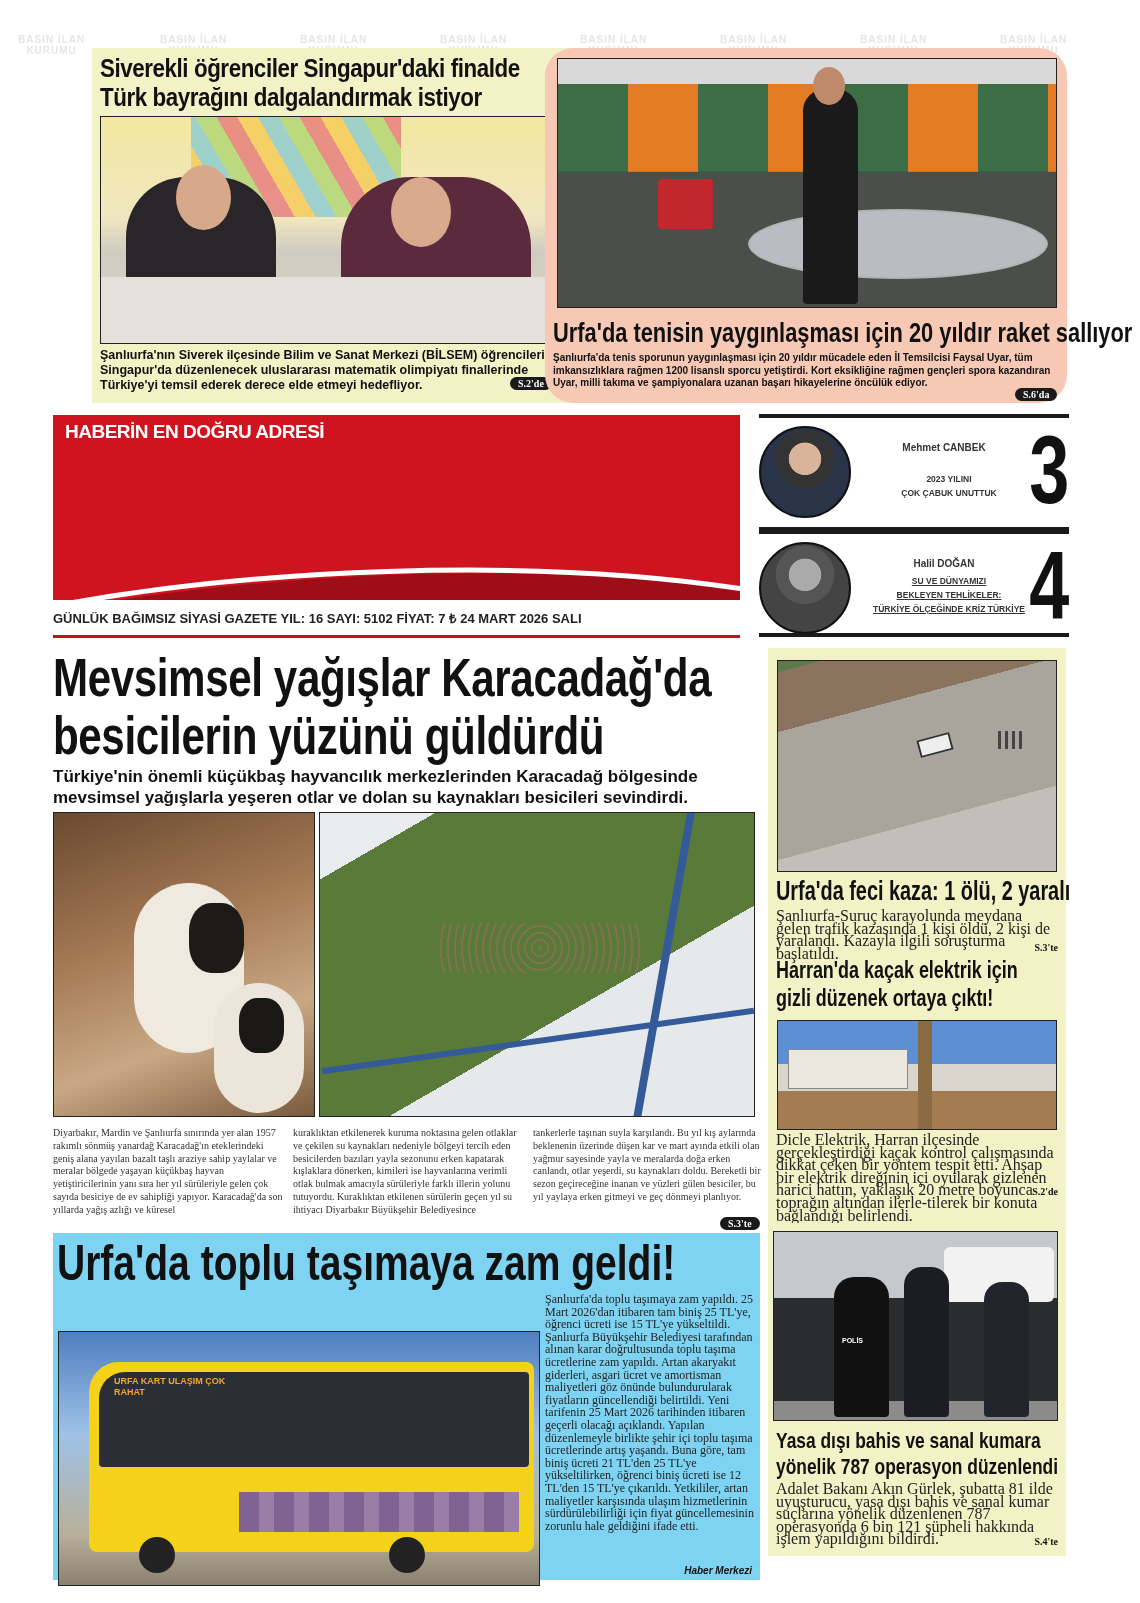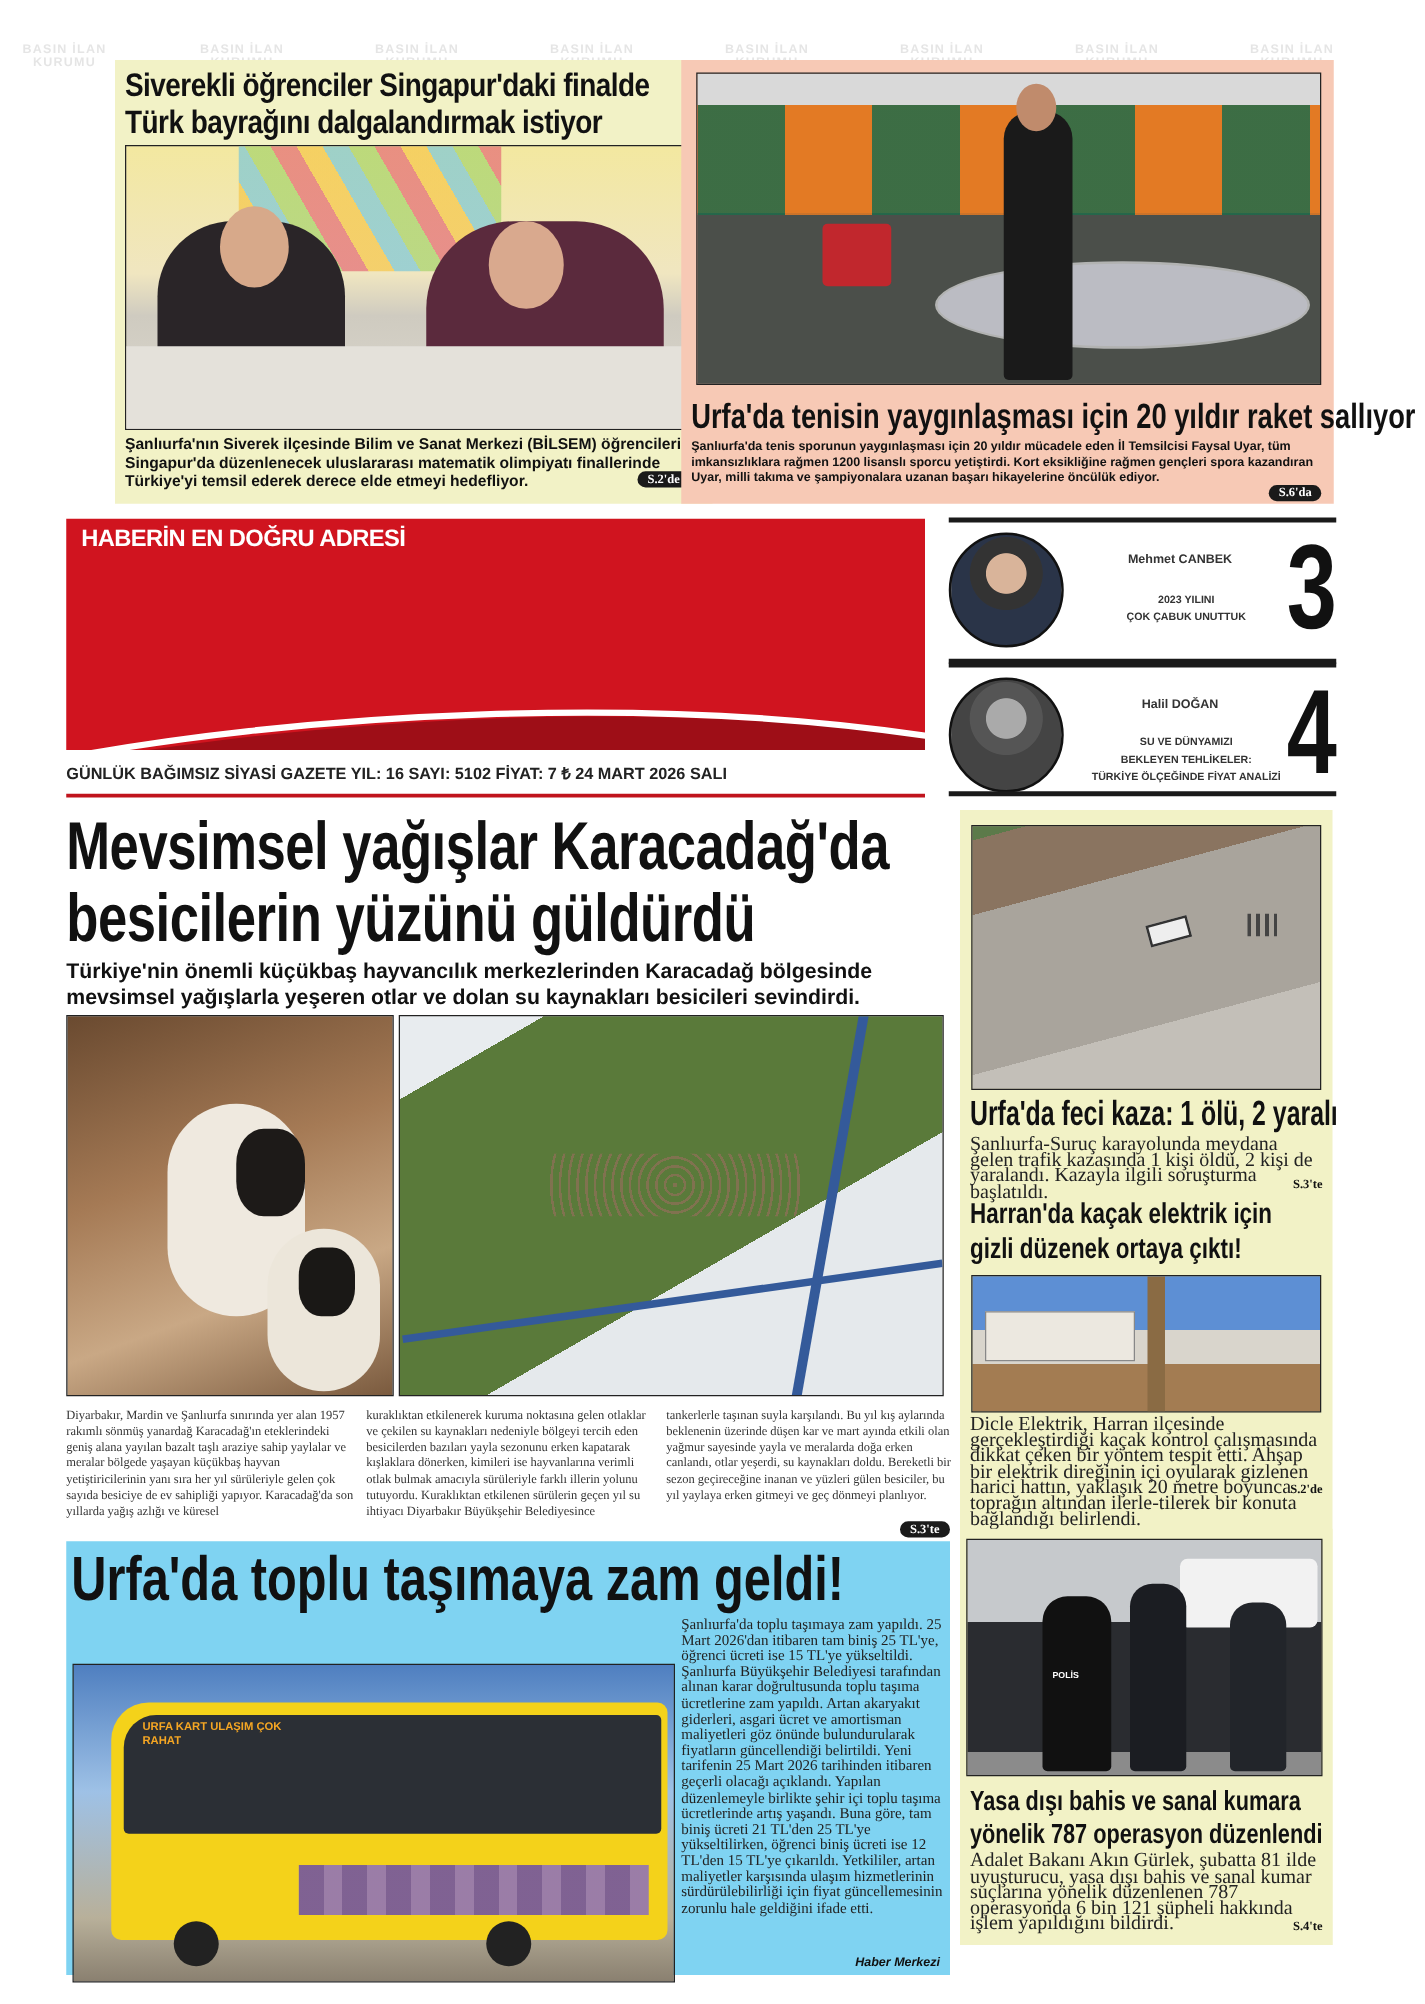--- a/index.html
+++ b/index.html
@@ -8,21 +8,21 @@
   .photo { position: absolute; border: 1px solid #222; overflow: hidden; }
   .ref-badge { display: inline-block; background: #1a1a1a; color: #fff; font-family: "Liberation Serif", serif; font-weight: bold; font-size: 10px; padding: 1px 8px; border-radius: 10px; }
   .wm { position: absolute; color: rgba(180,180,180,0.35); font-size: 10px; font-weight: bold; letter-spacing: 1px; text-align: center; line-height: 11px; pointer-events: none; }
 
   
   #story-siverek { left: 53px; top: 48px; width: 478px; height: 355px; background: #f2f2c6; margin-left: 39px; }
   #story-siverek .hl { position: absolute; left: 8px; top: 6px; font-size: 26px; line-height: 29px; font-weight: 900; letter-spacing: -0.5px; transform: scaleX(0.86); transform-origin: left top; width: 540px; white-space: nowrap; }
   #story-siverek .summary { position: absolute; left: 8px; top: 300px; width: 470px; font-size: 12.5px; font-weight: bold; line-height: 15px; }
 
   
-  #story-tenis { left: 545px; top: 48px; width: 522px; height: 355px; background: #f7c9b5; }
+  #story-tenis { left: 545px; top: 48px; width: 522px; height: 355px; background: #f7c9b5; border-radius: 28px; }
   #story-tenis .hl { position: absolute; left: 8px; top: 270px; font-size: 28px; line-height: 30px; font-weight: 900; transform: scaleX(0.78); transform-origin: left top; white-space: nowrap; }
   #story-tenis .summary { position: absolute; left: 8px; top: 304px; width: 510px; font-size: 10px; font-weight: bold; line-height: 12.5px; }
 
   
   #masthead { left: 53px; top: 415px; width: 687px; height: 185px; background: #d0141f; overflow: hidden; }
   #masthead .slogan { position: absolute; left: 12px; top: 6px; color: #fff; font-size: 19px; font-weight: 900; letter-spacing: -0.5px; }
   #masthead .logo { position: absolute; left: 16px; top: 12px; color: #fff; font-size: 138px; font-weight: 900; letter-spacing: 2px; transform: scaleX(1.0); line-height: 140px; }
   #masthead .swoosh { position: absolute; left: -20px; top: 140px; width: 740px; height: 60px; }
   #masthead-info { left: 53px; top: 609px; width: 687px; font-size: 13px; font-weight: bold; color: #222; white-space: nowrap; }
   #masthead-rule { left: 53px; top: 635px; width: 687px; height: 3px; background: #c0141d; }
@@ -113,24 +113,24 @@
     <div>2023 YILINI</div>
     <div>ÇOK ÇABUK UNUTTUK</div>
   </div>
   <div class="page">3</div>
 </div>
 <div style="position:absolute;left:759px;top:527px;width:310px;height:4px;background:#1a1a1a;"></div>
 <div class="columnist" style="top:530px;height:105px;">
   <div class="rule-top"></div>
   <div class="avatar bw"></div>
   <div class="name">Halil DOĞAN</div>
-  <div class="title" style="top:56px;">
+  <div class="title" style="top:44px;text-decoration:underline;">
     <div>SU VE DÜNYAMIZI</div>
     <div>BEKLEYEN TEHLİKELER:</div>
-    <div>TÜRKİYE ÖLÇEĞİNDE FİYAT ANALİZİ</div>
+    <div>TÜRKİYE ÖLÇEĞİNDE KRİZ TÜRKİYE</div>
   </div>
   <div class="page">4</div>
 </div>
 <div style="position:absolute;left:759px;top:633px;width:310px;height:4px;background:#1a1a1a;"></div>
 
 <div id="main-hl" class="abs">
   <div>Mevsimsel yağışlar Karacadağ'da</div>
   <div>besicilerin yüzünü güldürdü</div>
 </div>
 <div id="main-deck" class="abs">Türkiye'nin önemli küçükbaş hayvancılık merkezlerinden Karacadağ bölgesinde mevsimsel yağışlarla yeşeren otlar ve dolan su kaynakları besicileri sevindirdi.</div>

